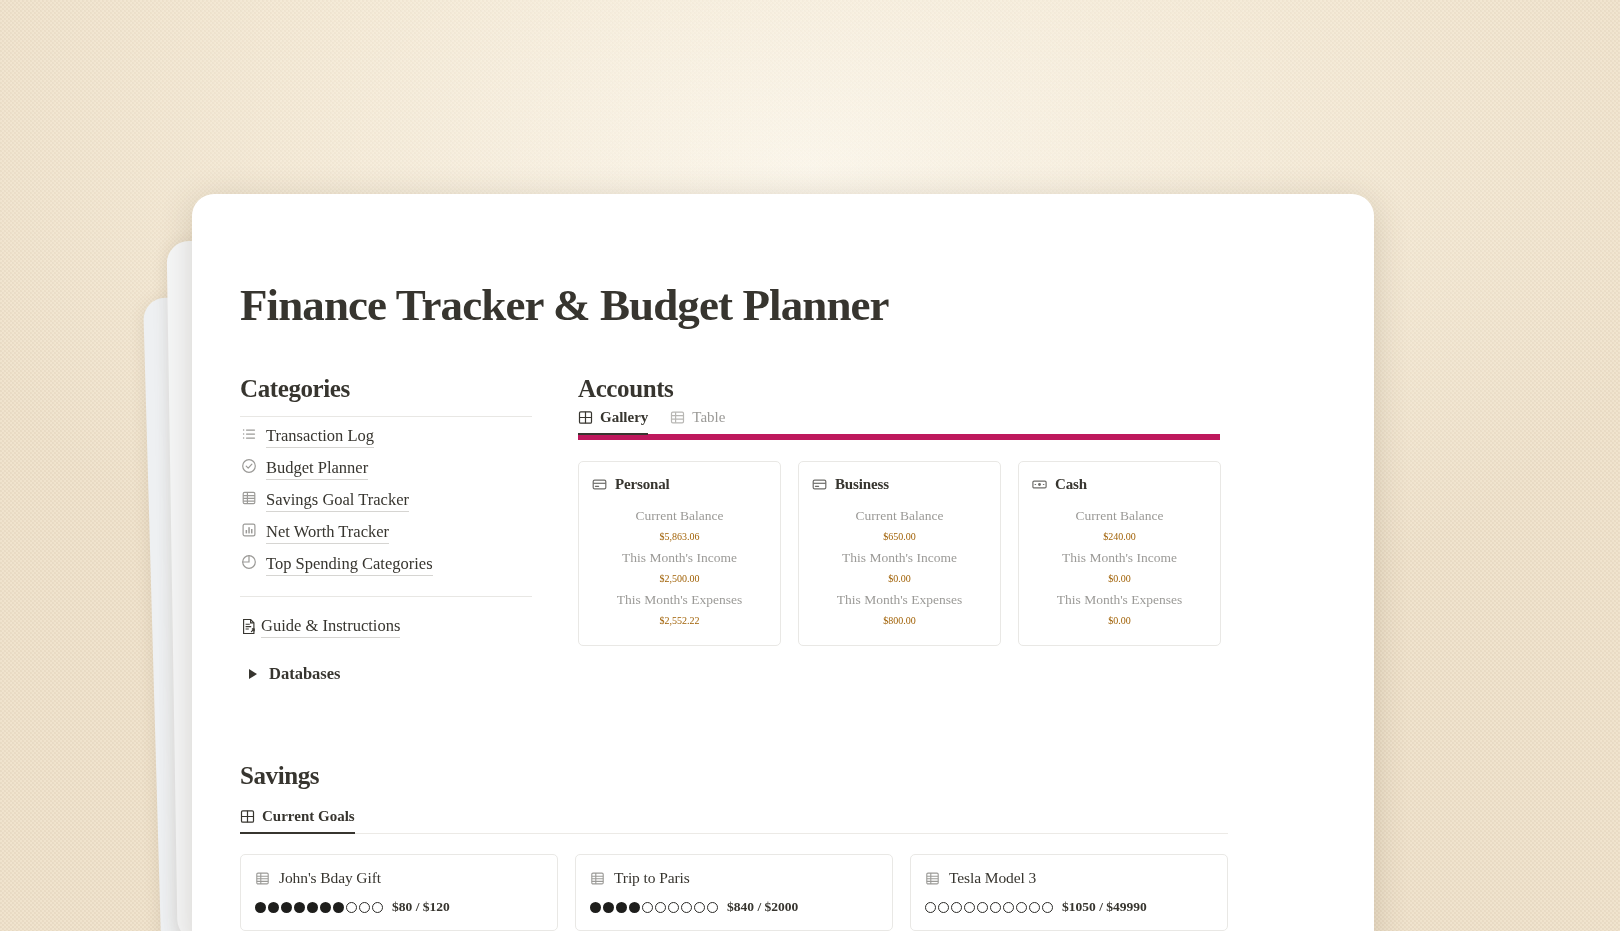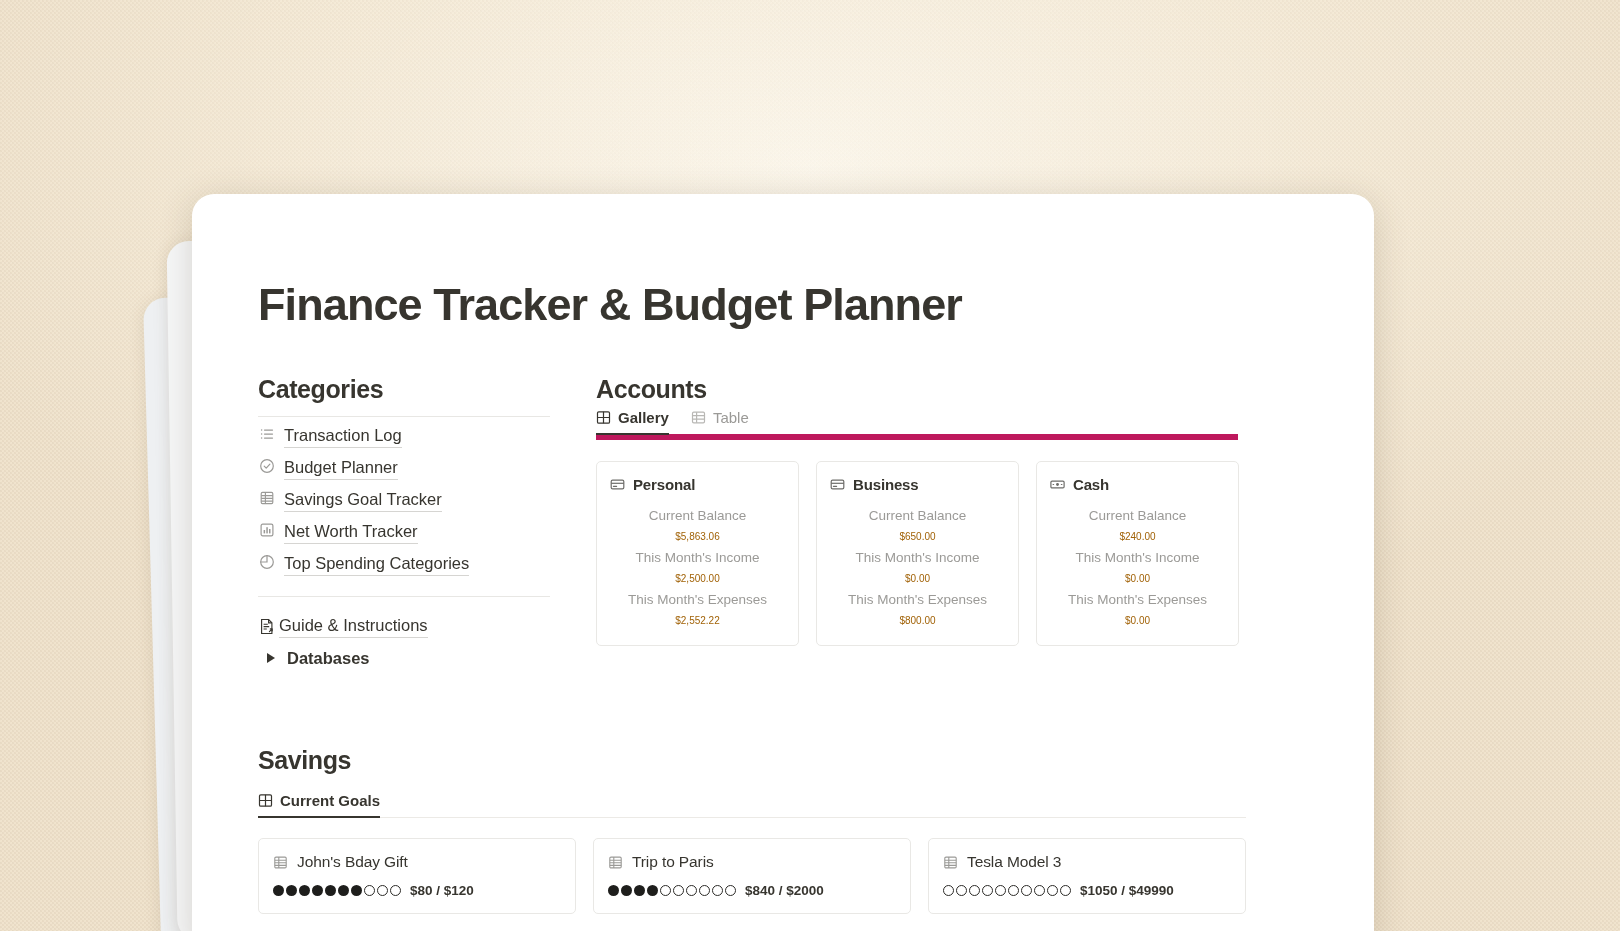--- a/index.html
+++ b/index.html
@@ -63,21 +63,22 @@
     background: #ffffff;
     box-shadow: 0 6px 34px rgba(86,66,34,0.20);
     overflow: hidden;
   }
 
   
   #page-content {
     position: absolute;
     left: 0; top: 0;
     width: 1354px;
-    padding: 86px 0 0 66px;
+    padding: 86px 0 0 48px;
+    font-family: Liberation Serif, serif;
   }
 
   #page-title {
     font-size: 45px;
     line-height: 1.12;
     font-weight: 700;
     color: #37352f;
     letter-spacing: -0.9px;
     margin-bottom: 44px;
   }
@@ -145,21 +146,21 @@
     flex: 0 0 19px;
     display: flex; align-items: center; justify-content: center;
     color: #37352f;
   }
 
   #nav-databases {
     display: flex;
     align-items: center;
     gap: 12px;
     height: 30px;
-    margin-top: 2px;
+    margin-top: 18px;
     cursor: pointer;
   }
   .tri {
     width: 0; height: 0;
     border-left: 8px solid #37352f;
     border-top: 5.5px solid transparent;
     border-bottom: 5.5px solid transparent;
     margin-left: 9px;
   }
   #nav-databases .db-label {

